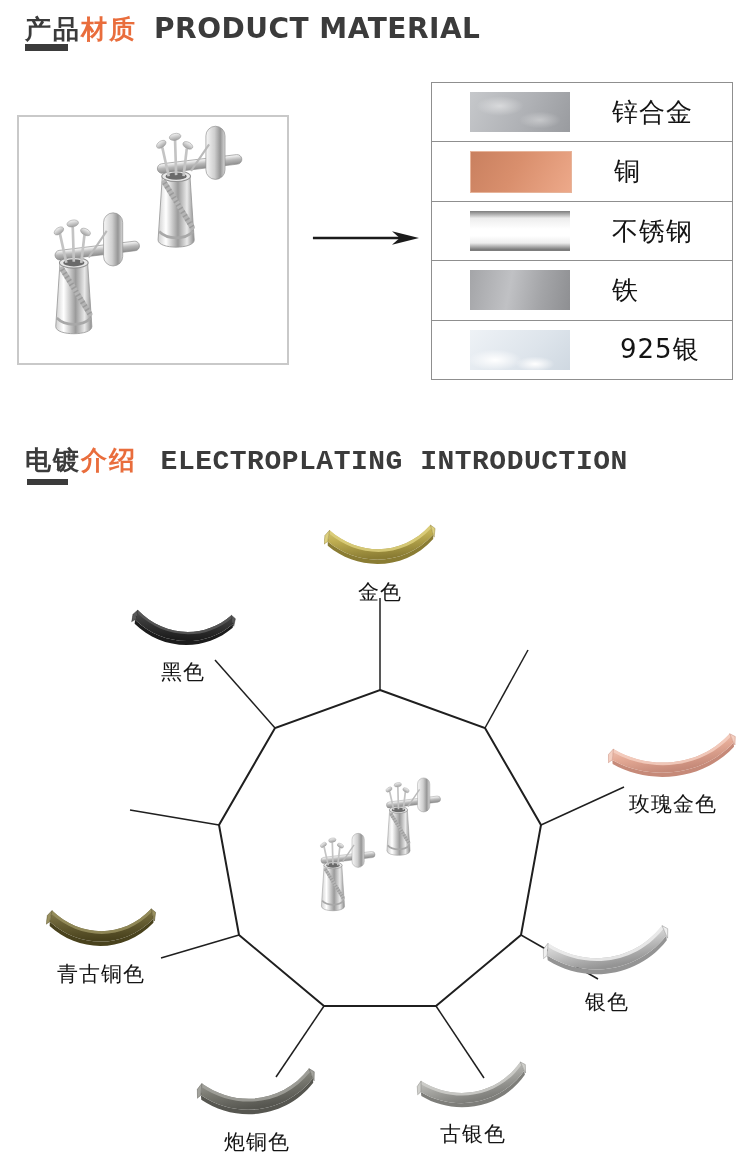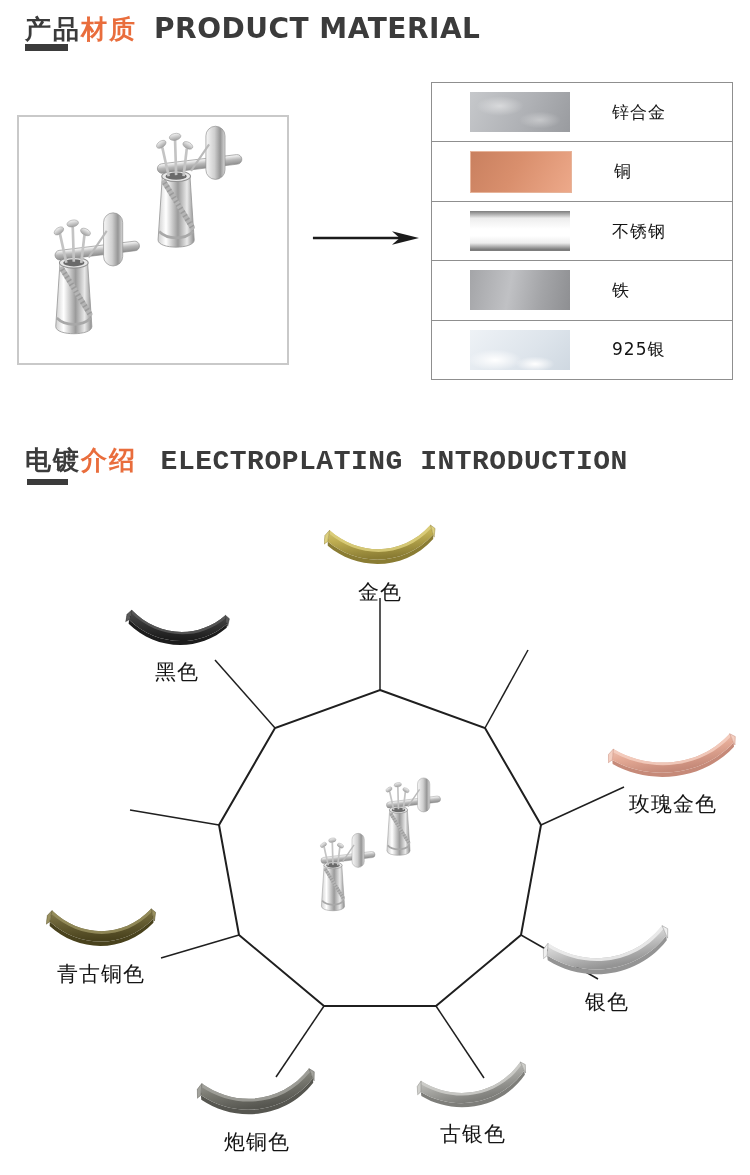--- a/index.html
+++ b/index.html
@@ -12,23 +12,23 @@
   .sec-head .zh.accent{color:var(--accent,#e96d3c);}
   .sec-head .en{font-weight:600;color:var(--title_dark,#3b3b3b);font-size:28px;margin-left:8px;letter-spacing:0.5px;}
   .head-bar{position:absolute;background:var(--title_dark,#3f3f3f);}
 
   
   .product-box{position:absolute;left:17px;top:115px;width:268px;height:246px;border:2px solid #c9c9c9;background:#fff;}
   .arrow-wrap{position:absolute;left:311px;top:228px;width:108px;height:20px;}
 
   .mat-table{position:absolute;left:431px;top:82px;width:300px;height:296px;border:1px solid var(--table_border,#8f8f8f);display:flex;flex-direction:column;background:#fff;}
   .mat-row{flex:1;display:flex;align-items:center;border-bottom:1px solid var(--table_border,#8f8f8f);}
-  .mat-row:last-child{border-bottom:none;}
+  .mat-row:last-child{border-bottom:none;gap:8px;}
   .mat-sw{width:100px;height:40px;margin-left:38px;flex:none;}
-  .mat-label{margin-left:42px;font-size:17px;color:#141414;letter-spacing:1px;}
+  .mat-label{margin-left:42px;font-size:26px;color:#141414;letter-spacing:1px;}
 
   .mat-g0{background:radial-gradient(ellipse 34px 14px at 30% 35%,rgba(255,255,255,.45),rgba(255,255,255,0) 70%),radial-gradient(ellipse 30px 12px at 70% 70%,rgba(255,255,255,.35),rgba(255,255,255,0) 70%),linear-gradient(115deg,var(--c1),var(--c2) 55%,var(--c3));}
   .mat-g1{background:linear-gradient(118deg,var(--c1) 0%,var(--c2) 45%,var(--c3) 100%);border:1px solid #e7b49a;}
   .mat-g2{background:linear-gradient(180deg,var(--c3) 0%,var(--c1) 18%,var(--c2) 45%,var(--c2) 62%,var(--c1) 80%,var(--c3) 96%);}
   .mat-g3{background:linear-gradient(100deg,var(--c2) 0%,var(--c1) 40%,var(--c2) 70%,var(--c3) 100%);}
   .mat-g4{background:radial-gradient(ellipse 36px 14px at 25% 75%,#ffffff,rgba(255,255,255,0) 75%),radial-gradient(ellipse 26px 10px at 65% 85%,#ffffff,rgba(255,255,255,0) 75%),linear-gradient(135deg,var(--c1),var(--c2) 60%,var(--c3));}
 
   
   .diagram{position:absolute;left:0;top:480px;}
   .pl-item{position:absolute;width:150px;display:flex;flex-direction:column;align-items:center;}
@@ -263,21 +263,21 @@
       <path class="band-edge" d="M4,27 C36,56 86,56 117,19 L117,24 C86,61 36,61 4,32 Z"></path>
       <path fill="url(#g5)" d="M6,14 C38,44 84,44 114,8 L117,19 C86,56 36,56 4,27 Z"></path>
       <path class="band-hl" d="M6,14 C38,44 84,44 114,8 L115,11.5 C85,47 38,47 5,17.5 Z"></path>
       <path class="band-cap" d="M6,14 L1,20 L0,30 L4,27 Z"></path>
         <path class="band-cap" d="M114,8 L119,12 L118,22 L117,19 Z"></path>
     </svg>
     <div class="pl-label">炮铜色</div>
   </div>
 
 
-  <div class="pl-item" style="left:102px;top:604px;">
+  <div class="pl-item" style="left:108px;top:604px;">
     <svg class="band" width="104" height="48" viewBox="0 0 120 62" preserveAspectRatio="none" style="transform: rotate(6deg); --c1: #5a5a5a; --c2: #3a3a3a; --c3: #1c1c1c;">
       <defs>
           <linearGradient id="g8" x1="0" y1="0" x2="0.25" y2="1">
             <stop offset="0" class="st1"></stop>
             <stop offset="0.45" class="st2"></stop>
             <stop offset="1" class="st3"></stop>
           </linearGradient>
         </defs>
       <path class="band-edge" d="M4,27 C36,56 86,56 117,19 L117,24 C86,61 36,61 4,32 Z"></path>
       <path fill="url(#g8)" d="M6,14 C38,44 84,44 114,8 L117,19 C86,56 36,56 4,27 Z"></path>

